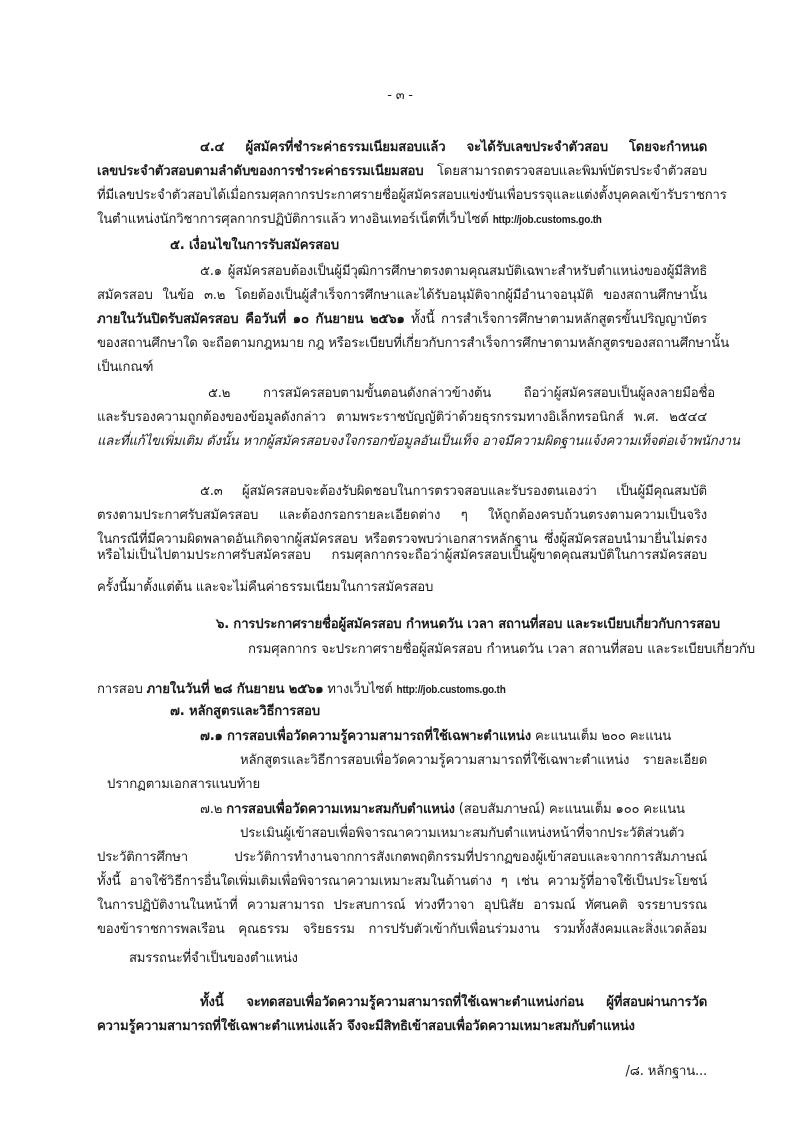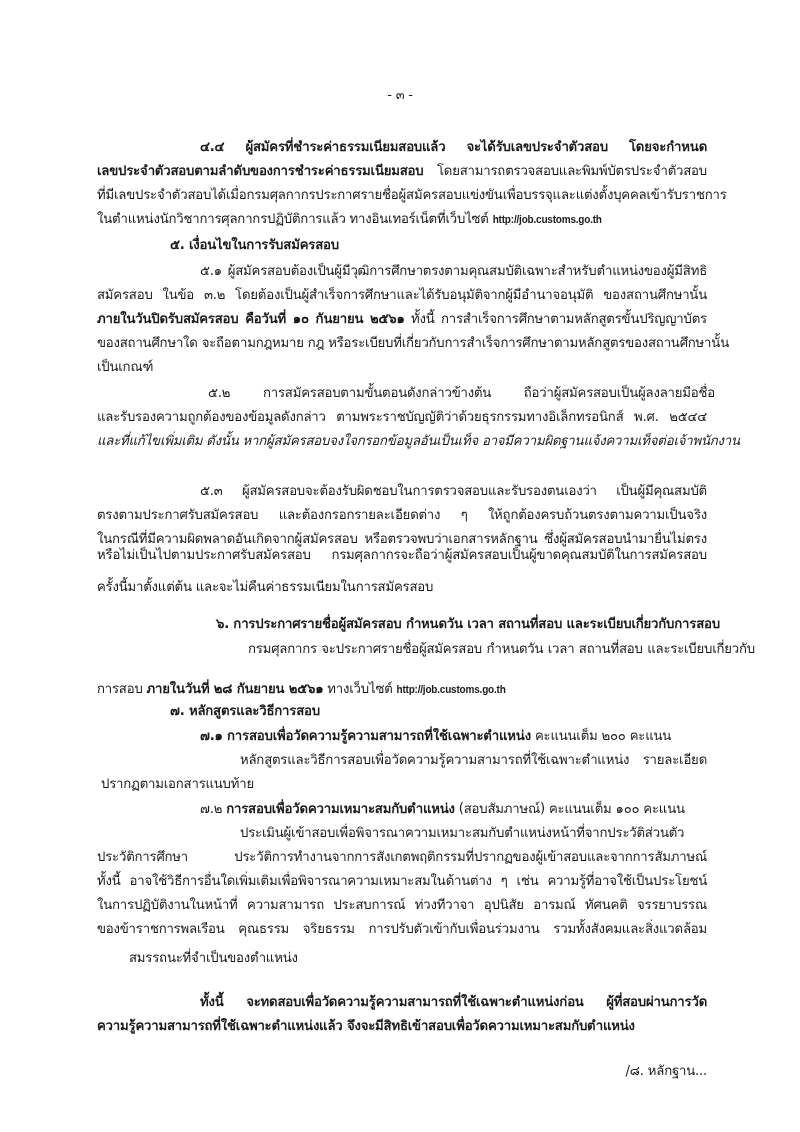--- a/index.html
+++ b/index.html
@@ -41,21 +41,21 @@
   <div class="ln j" style="top:546px;">หรือไม่เป็นไปตามประกาศรับสมัครสอบ กรมศุลกากรจะถือว่าผู้สมัครสอบเป็นผู้ขาดคุณสมบัติในการสมัครสอบ</div>
   <div class="ln" style="left:97px; top:578px;">ครั้งนี้มาตั้งแต่ต้น และจะไม่คืนค่าธรรมเนียมในการสมัครสอบ</div>
 
   <div class="ln b" style="left:170px; top:615px;margin-left:46px;">๖. การประกาศรายชื่อผู้สมัครสอบ กำหนดวัน เวลา สถานที่สอบ และระเบียบเกี่ยวกับการสอบ</div>
   <div class="ln" style="left:200px; top:640px; width:507px; text-align:justify; text-align-last:justify;margin-left:48px;">กรมศุลกากร จะประกาศรายชื่อผู้สมัครสอบ กำหนดวัน เวลา สถานที่สอบ และระเบียบเกี่ยวกับ</div>
   <div class="ln" style="left:97px; top:664px;margin-top:16px;"><span>การสอบ </span><span class="b">ภายในวันที่ ๒๘ กันยายน ๒๕๖๑</span><span> ทางเว็บไซต์ </span><span class="url b">http://job.customs.go.th</span></div>
 
   <div class="ln b" style="left:170px; top:702px;">๗. หลักสูตรและวิธีการสอบ</div>
   <div class="ln" style="left:200px; top:727px;"><span class="b">๗.๑ การสอบเพื่อวัดความรู้ความสามารถที่ใช้เฉพาะตำแหน่ง</span><span> คะแนนเต็ม ๒๐๐ คะแนน</span></div>
   <div class="ln" style="left:240px; top:751px; width:467px; text-align:justify; text-align-last:justify;">หลักสูตรและวิธีการสอบเพื่อวัดความรู้ความสามารถที่ใช้เฉพาะตำแหน่ง รายละเอียด</div>
-  <div class="ln" style="left:101px; top:775px;">ปรากฏตามเอกสารแนบท้าย</div>
+  <div class="ln" style="left:107px; top:775px;">ปรากฏตามเอกสารแนบท้าย</div>
 
   <div class="ln" style="left:200px; top:800px;"><span>๗.๒ </span><span class="b">การสอบเพื่อวัดความเหมาะสมกับตำแหน่ง</span><span> (สอบสัมภาษณ์) คะแนนเต็ม ๑๐๐ คะแนน</span></div>
   <div class="ln" style="left:240px; top:824px; width:467px; text-align:justify; text-align-last:justify;">ประเมินผู้เข้าสอบเพื่อพิจารณาความเหมาะสมกับตำแหน่งหน้าที่จากประวัติส่วนตัว</div>
   <div class="ln j" style="top:848px;">ประวัติการศึกษา ประวัติการทำงานจากการสังเกตพฤติกรรมที่ปรากฏของผู้เข้าสอบและจากการสัมภาษณ์</div>
   <div class="ln j" style="top:872px;">ทั้งนี้ อาจใช้วิธีการอื่นใดเพิ่มเติมเพื่อพิจารณาความเหมาะสมในด้านต่าง ๆ เช่น ความรู้ที่อาจใช้เป็นประโยชน์</div>
   <div class="ln j" style="top:896px;">ในการปฏิบัติงานในหน้าที่ ความสามารถ ประสบการณ์ ท่วงทีวาจา อุปนิสัย อารมณ์ ทัศนคติ จรรยาบรรณ</div>
   <div class="ln j" style="top:920px;">ของข้าราชการพลเรือน คุณธรรม จริยธรรม การปรับตัวเข้ากับเพื่อนร่วมงาน รวมทั้งสังคมและสิ่งแวดล้อม</div>
   <div class="ln" style="left:97px; top:949px;margin-left:32px;">สมรรถนะที่จำเป็นของตำแหน่ง</div>
 
   <div class="ln b" style="left:200px; top:993px; width:507px; text-align:justify; text-align-last:justify;">ทั้งนี้ จะทดสอบเพื่อวัดความรู้ความสามารถที่ใช้เฉพาะตำแหน่งก่อน ผู้ที่สอบผ่านการวัด</div>

